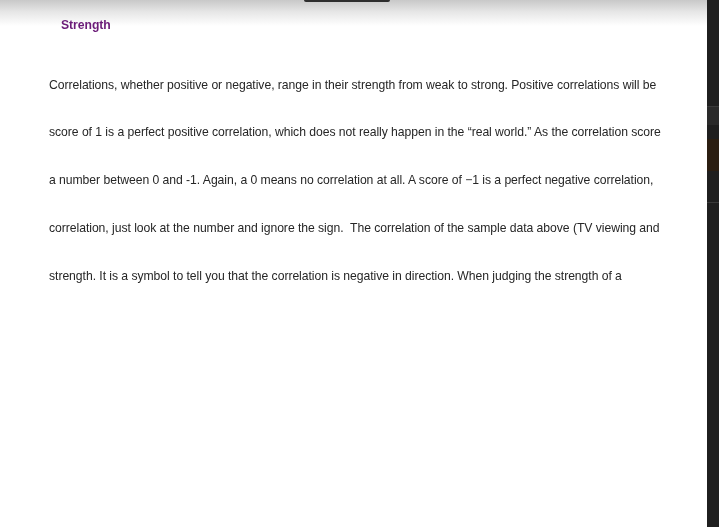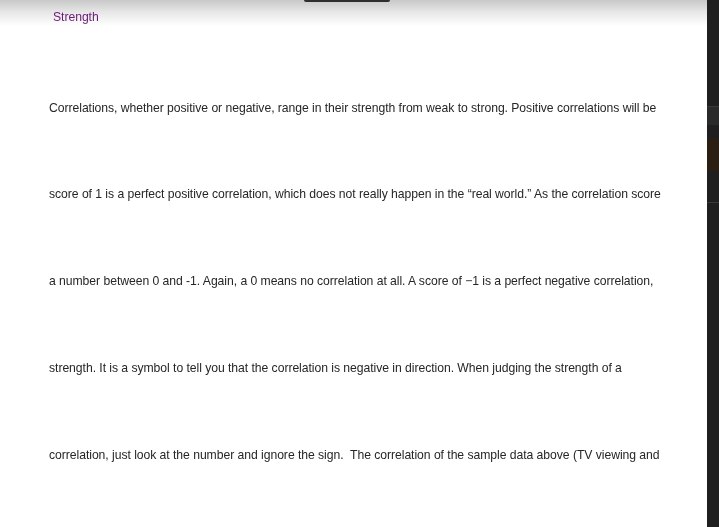--- a/index.html
+++ b/index.html
@@ -55,29 +55,29 @@
       width: 650px;
       z-index: 3;
       font-family: "Liberation Sans", sans-serif;
       font-size: 12.2px;
       line-height: 15.9px;
       color: #262626;
       letter-spacing: -0.05px;
     }
     .heading {
       color: #6b1b78;
-      font-weight: normal;
-      margin: 4px;
+      font-weight: bold;
+      margin: 12px;
     }
     .para {
       margin: 0;
       white-space: pre-wrap;
     }
     .section { margin: 0; }
-    .line { display: block; white-space: pre; margin-top: 39px; }
+    .line { display: block; white-space: pre; }
   </style>
 </head>
 <body>
 
 <div class="top-shade"></div>
 <div class="top-tab"></div>
 
 <div class="right-panel">
   <div class="band1"></div>
   <div class="band2"></div>
@@ -85,21 +85,21 @@
 </div>
 
 <div class="page">
 
   <div class="section">
     <div class="heading">Strength</div>
     <div class="para">
       <span class="line">Correlations, whether positive or negative, range in their strength from weak to strong. Positive correlations will be</span>
       <span class="line">score of 1 is a perfect positive correlation, which does not really happen in the “real world.” As the correlation score</span>
       <span class="line">a number between 0 and -1. Again, a 0 means no correlation at all. A score of −1 is a perfect negative correlation,</span>
+      <span class="line">correlation, just look at the number and ignore the sign.  The correlation of the sample data above (TV viewing and</span>
       <span class="line">strength. It is a symbol to tell you that the correlation is negative in direction. When judging the strength of a</span>
-      <span class="line">correlation, just look at the number and ignore the sign.  The correlation of the sample data above (TV viewing and</span>
       
       
       
     </div>
   </div>
 
 </div>
 
 </body></html>

